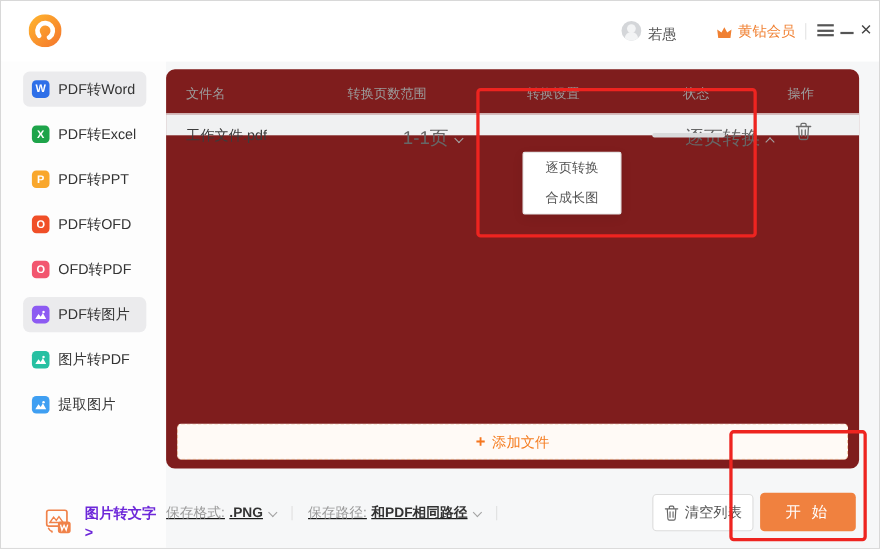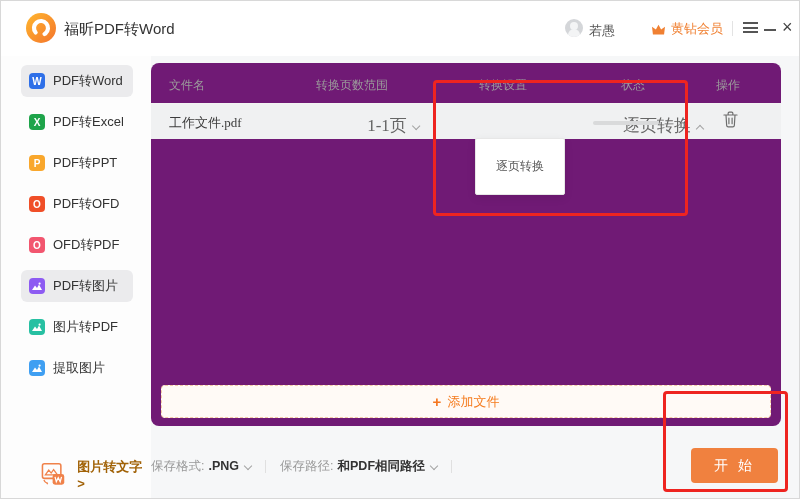--- a/index.html
+++ b/index.html
@@ -27,29 +27,29 @@
 
   
   .sidebar { position:absolute; left:0; top:55px; width:150px; height:444px; background:#fdfdfd; }
   .side-item { position:absolute; left:20px; width:112px; height:32px; border-radius:6px;
                display:flex; align-items:center; padding-left:8px; gap:8px; cursor:pointer; }
   .side-item.sel { background:#ebebed; }
   .badge { width:16px; height:16px; border-radius:4px; color:#fff; font-size:10px; font-weight:bold;
            display:flex; align-items:center; justify-content:center; flex:0 0 16px; }
   .side-label { font-size:13px; color:#333; white-space:nowrap; }
   .promo { position:absolute; left:40px; top:402px; display:flex; align-items:center; gap:10px; cursor:pointer; }
-  .promo-label { font-size:13px; font-weight:bold; color:#a16207; }
+  .promo-label { font-size:13px; font-weight:bold; color:#6d28d9; }
 
   
   .main-bg { position:absolute; left:150px; top:55px; width:650px; height:444px; background:#f6f7f8; }
-  .panel { position:absolute; left:150px; top:62px; width:630px; height:363px; background:#701a75;
+  .panel { position:absolute; left:150px; top:62px; width:630px; height:363px; background:#7f1d1d;
            border-radius:8px; }
   .col-h { position:absolute; top:14px; font-size:12px; color:#9b9b9b; }
   .hdr-line { position:absolute; left:0; top:40px; width:630px; height:1px; background:#f3f3f3; }
-  .file-row { position:absolute; left:0; top:41px; width:630px; height:35px; background:#f0f1f2;font-family:Liberation Serif, serif; }
+  .file-row { position:absolute; left:0; top:41px; width:630px; height:19px; background:#f0f1f2; }
   .cell { position:absolute; top:10px; font-size:17px; color:#666; white-space:nowrap; }
   .fname { font-size:13px; color:#3c3c3c; }
   .chv { display:inline-block; width:6px; height:6px; border-right:1.4px solid #a3a3a3;
          border-bottom:1.4px solid #a3a3a3; margin-left:6px; }
   .chv.down { transform:rotate(45deg); vertical-align:2px; }
   .chv.up   { transform:rotate(-135deg); vertical-align:-1px; }
   .progress-track { position:absolute; left:442px; top:17px; width:66px; height:4px;
                     border-radius:2px; background:#d9dadb; }
   .trash-btn { position:absolute; left:572px; top:7px; width:20px; height:20px; cursor:pointer; }
 
@@ -60,21 +60,21 @@
              font-size:12px; color:#555; cursor:pointer; }
 
   .add-file { position:absolute; left:10px; top:322px; width:610px; height:33px;
               border:1px dashed #f3c9a6; border-radius:4px; background:#fffaf6;
               display:flex; align-items:center; justify-content:center; gap:6px; cursor:pointer; }
   .add-plus { color:#f5761f; font-size:15px; font-weight:bold; }
   .add-label { color:#f57c1f; font-size:13px; }
 
   
   .footer-left { position:absolute; left:150px; top:448px; height:34px; display:flex;
-                 align-items:center; gap:14px; }
+                 align-items:center; gap:14px;text-decoration:underline; }
   .opt { display:flex; align-items:center; cursor:pointer; white-space:nowrap; }
   .opt-label { font-size:12.5px; color:#999; }
   .opt-value { font-size:12.5px; color:#333; font-weight:600; margin-left:4px; }
   .f-sep { width:1px; height:13px; background:#e0e0e0; }
   .clear-btn { position:absolute; left:592px; top:448px; width:92px; height:34px; background:#fff;
                border:1px solid #dcdcdc; border-radius:4px; display:flex; align-items:center;
                justify-content:center; gap:6px; cursor:pointer; }
   .clear-label { font-size:13px; color:#555; }
   .start-btn { position:absolute; left:690px; top:447px; width:87px; height:35px; background:#f0813f;
                border:none; border-radius:4px; color:#fff; font-size:14px; letter-spacing:3px;
@@ -94,21 +94,20 @@
     <svg class="logo" viewBox="0 0 30 30">
       <defs>
           <linearGradient id="lg" x1="0" y1="0" x2="1" y2="1">
         <stop offset="0" stop-color="#ffb72e"></stop>
             <stop offset="1" stop-color="#f4742c"></stop>
       </linearGradient>
         </defs>
       <circle cx="15" cy="15" r="15" fill="url(#lg)"></circle>
       <circle cx="15" cy="15" r="7" fill="none" stroke="#fff" stroke-width="4.2" stroke-dasharray="34 10" transform="rotate(140 15 15)" stroke-linecap="round"></circle>
     </svg>
-    <div class="app-title">福昕PDF转Word</div>
     <div class="avatar"></div>
     <div class="username">若愚</div>
     <div class="member">
       <svg width="15" height="13" viewBox="0 0 16 14">
         <path d="M2 12.5 L1 4 L5.2 7 L8 1.8 L10.8 7 L15 4 L14 12.5 Z" fill="#f08032"></path>
       </svg>
       <span class="member-label">黄钻会员</span>
     </div>
     <div class="tb-sep"></div>
     <div class="hamburger"></div>
@@ -206,35 +205,42 @@
     </div>
 
     <div class="add-file">
       <span class="add-plus">+</span>
       <span class="add-label">添加文件</span>
     </div>
   </div>
 
   <div class="dropdown">
     <div class="dd-item">逐页转换</div>
+    <div class="dd-item">合成长图</div>
   </div>
 
   <div class="footer-left">
     <div class="opt">
       <span class="opt-label">保存格式:</span>
       <span class="opt-value">.PNG</span>
       <span class="chv down"></span>
     </div>
     <div class="f-sep"></div>
     <div class="opt">
       <span class="opt-label">保存路径:</span>
       <span class="opt-value">和PDF相同路径</span>
       <span class="chv down"></span>
     </div>
     <div class="f-sep"></div>
   </div>
 
+  <div class="clear-btn">
+    <svg width="13" height="15" viewBox="0 0 16 18">
+      <path d="M1 4.2 H15 M5.5 4.2 V2.4 C5.5 1.7 6 1.2 6.7 1.2 H9.3 C10 1.2 10.5 1.7 10.5 2.4 V4.2 M3.2 4.2 L3.9 15.3 C4 16.2 4.6 16.8 5.5 16.8 H10.5 C11.4 16.8 12 16.2 12.1 15.3 L12.8 4.2 M6.3 7.5 V13.5 M9.7 7.5 V13.5" fill="none" stroke="#666" stroke-width="1.3" stroke-linecap="round"></path>
+    </svg>
+    <span class="clear-label">清空列表</span>
+  </div>
   <div class="start-btn">开 始</div>
 
   <div class="anno anno-1"></div>
   <div class="anno anno-2"></div>
 
 </div>
 
 </body></html>

